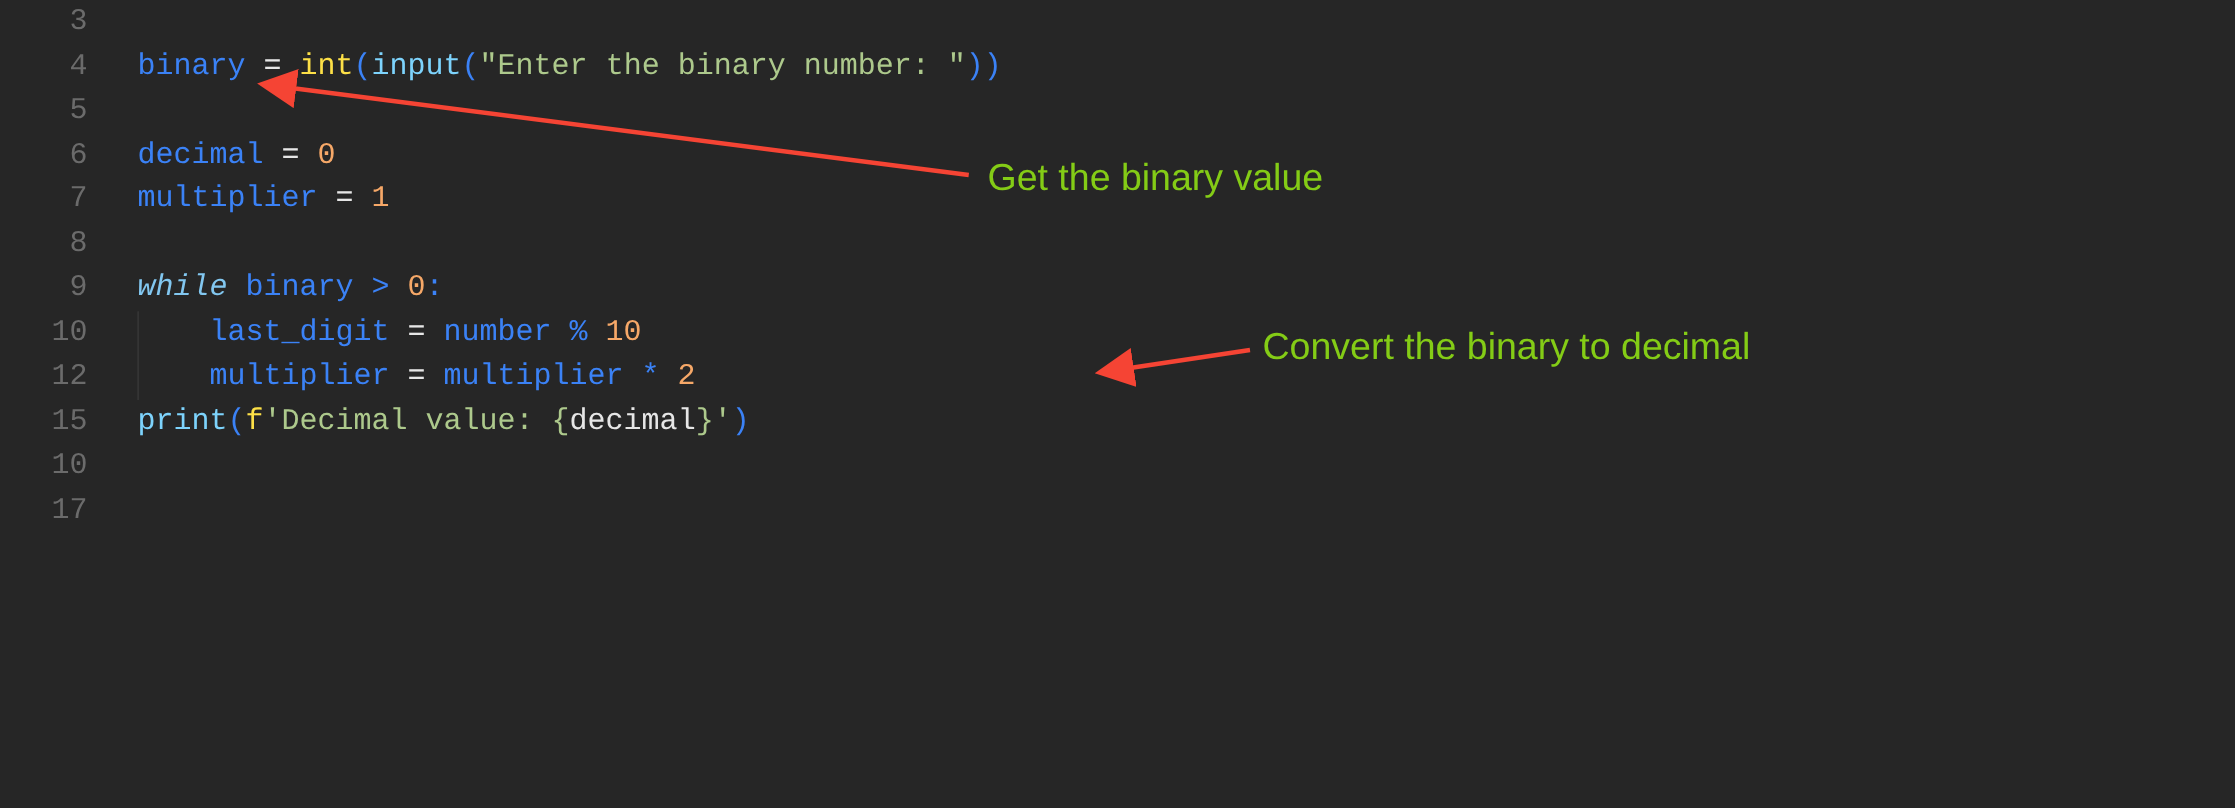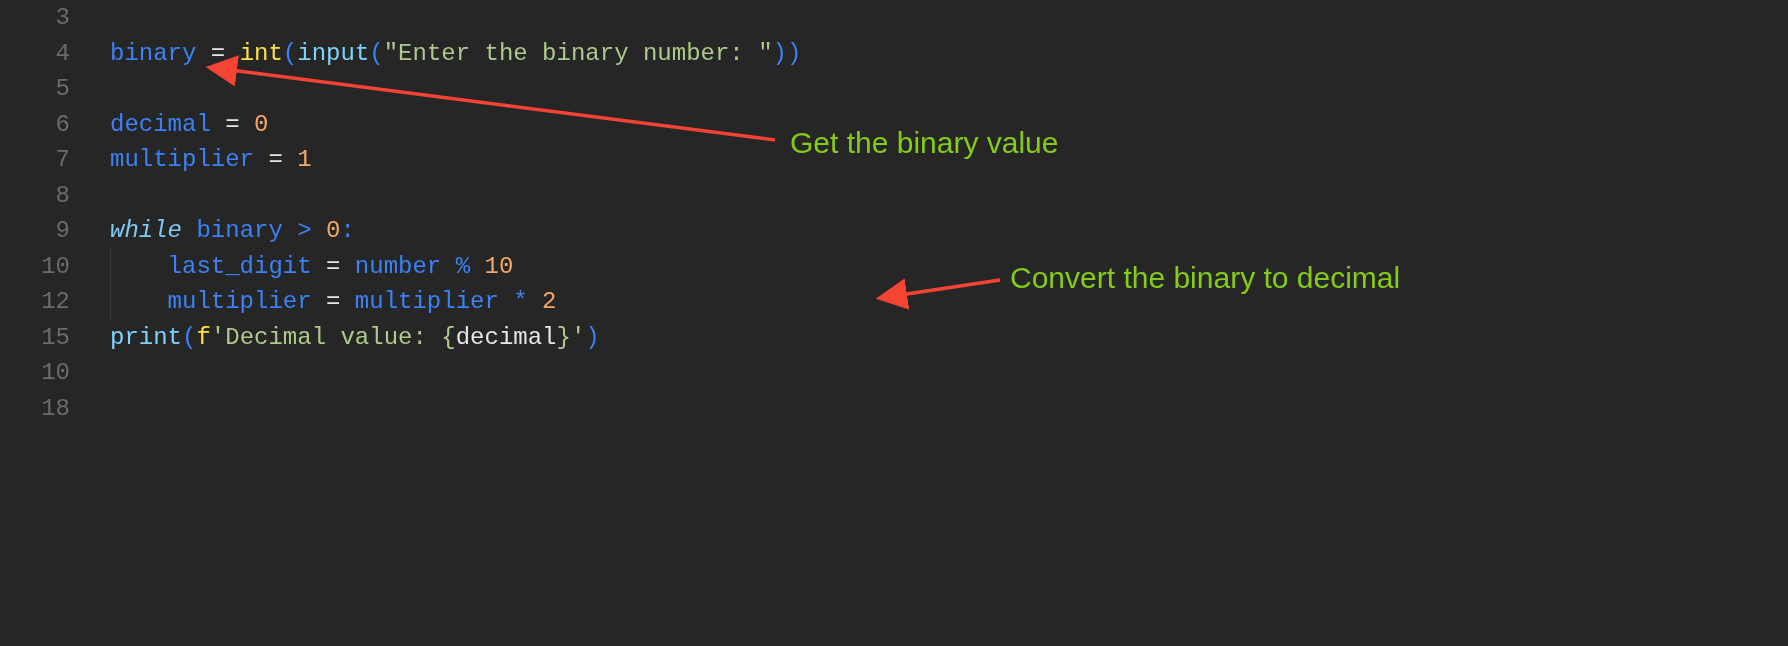--- a/index.html
+++ b/index.html
@@ -129,21 +129,21 @@
     <div class="gutter">15</div>
     <div class="code"><span class="tok-call">print</span><span class="tok-default">(</span><span class="tok-builtin">f</span><span class="tok-fstring">'</span><span class="tok-fstring">Decimal value: </span><span class="tok-fstring">{</span><span class="tok-fstring-interp">decimal</span><span class="tok-fstring">}</span><span class="tok-fstring">'</span><span class="tok-default">)</span></div>
   </div>
 
   <div class="line">
     <div class="gutter">10</div>
     <div class="code"></div>
   </div>
 
   <div class="line">
-    <div class="gutter">18</div>
+    <div class="gutter">17</div>
     <div class="code"></div>
   </div>
 
   <svg class="arrows">
     <defs>
       <marker id="arrowhead" markerWidth="9" markerHeight="9" refX="2" refY="4.5" orient="auto">
         <path d="M0,0 L9,4.5 L0,9 Z" fill="#f54434"></path>
       </marker>
     </defs>
 

